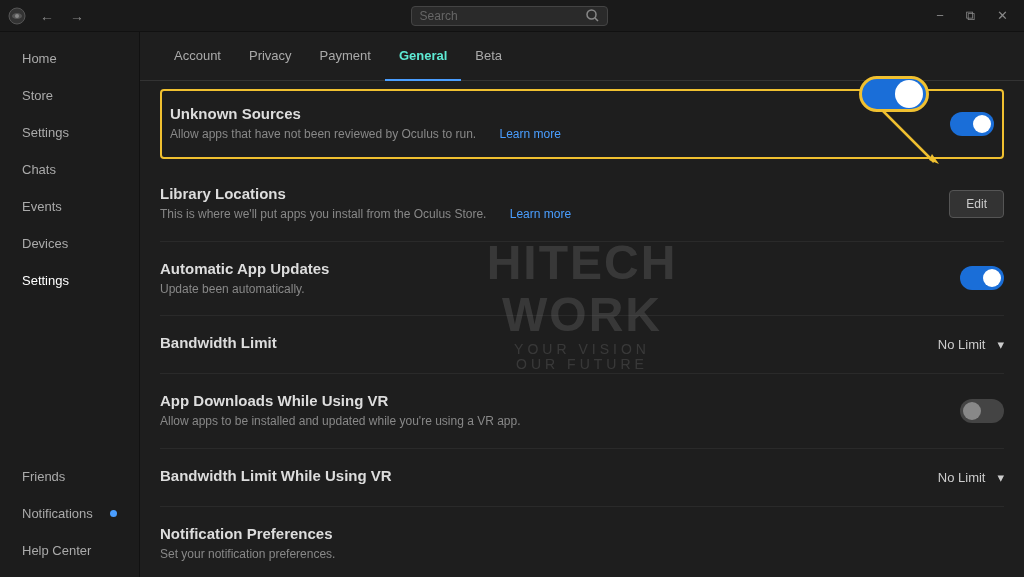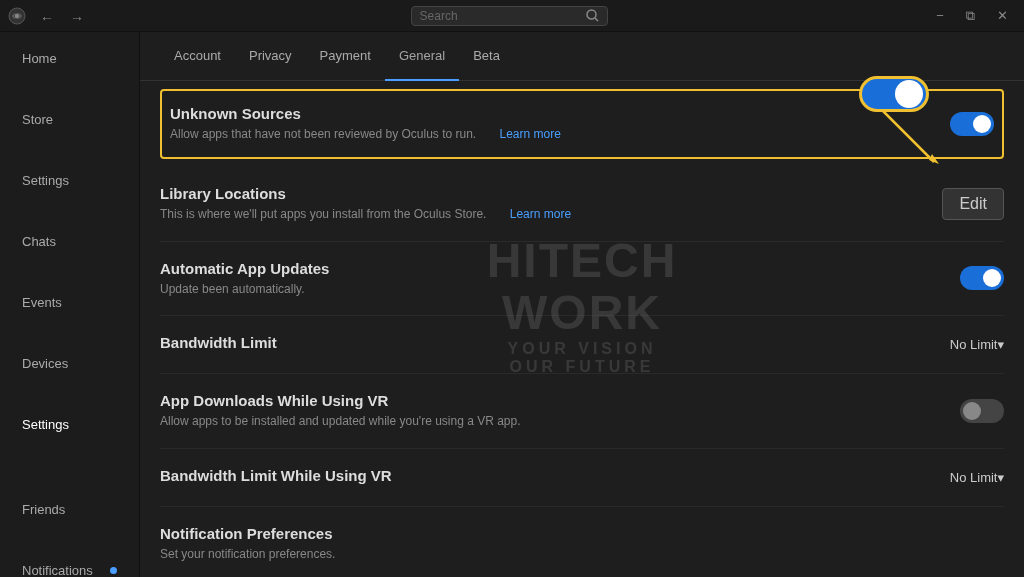--- a/index.html
+++ b/index.html
@@ -88,21 +88,20 @@
 
     
     .sidebar {
       width: 140px;
       background: #1c1c1c;
       display: flex;
       flex-direction: column;
       padding: 8px 0;
       flex-shrink: 0;
       border-right: 1px solid #111;
-      gap: 24px;
     }
     .sidebar-item {
       padding: 10px 18px;
       font-size: 13px;
       color: #aaa;
       cursor: pointer;
       border-radius: 4px;
       margin: 1px 4px;
       display: flex;
       align-items: center;
@@ -138,23 +137,23 @@
     }
     .tab {
       padding: 16px 14px;
       font-size: 13px;
       color: #aaa;
       cursor: pointer;
       border-bottom: 2px solid transparent;
       margin-bottom: -1px;
     }
     .tab.active {
-      color: #a3a3a3;
+      color: #5eead4;
       border-bottom: 2px solid #4a9eff;
-      font-weight: 400;
+      font-weight: 700;
     }
 
     
     .settings-list {
       padding: 0 20px;
     }
     .setting-item {
       display: flex;
       align-items: center;
       justify-content: space-between;
@@ -214,58 +213,58 @@
     .toggle.off .toggle-slider { background: #444; }
     .toggle.off .toggle-slider::before { background: #888; }
 
     
     .edit-btn {
       background: #333;
       border: 1px solid #555;
       color: #ccc;
       padding: 6px 16px;
       border-radius: 4px;
-      font-size: 16px;
+      font-size: 12px;
       cursor: pointer;
       flex-shrink: 0;
     }
 
     
     .dropdown-btn {
       background: none;
       border: none;
       color: #ccc;
       font-size: 13px;
       cursor: pointer;
       display: flex;
       align-items: center;
-      gap: 0;
+      gap: 12px;
       flex-shrink: 0;
     }
 
     
     .watermark {
       position: absolute;
       top: 50%;
       left: 50%;
       transform: translate(-50%, -50%);
       opacity: 0.25;
       z-index: 5;
       pointer-events: none;
       color: #888;
       font-size: 48px;
       font-weight: 900;
       text-align: center;
       letter-spacing: 2px;
       line-height: 1.1;
     }
     .watermark-sub {
-      font-size: 16px;
+      font-size: 14px;
       letter-spacing: 4px;
-      font-weight: 700;
+      font-weight: 400;
     }
   </style>
 </head>
 <body>
 
 <div class="title-bar">
   <div class="title-bar-left">
     <svg class="title-bar-logo" viewBox="0 0 18 18" fill="none">
       <circle cx="9" cy="9" r="8" fill="#333" stroke="#555" stroke-width="1"></circle>
       <ellipse cx="9" cy="9" rx="5" ry="3" fill="#555"></ellipse>

